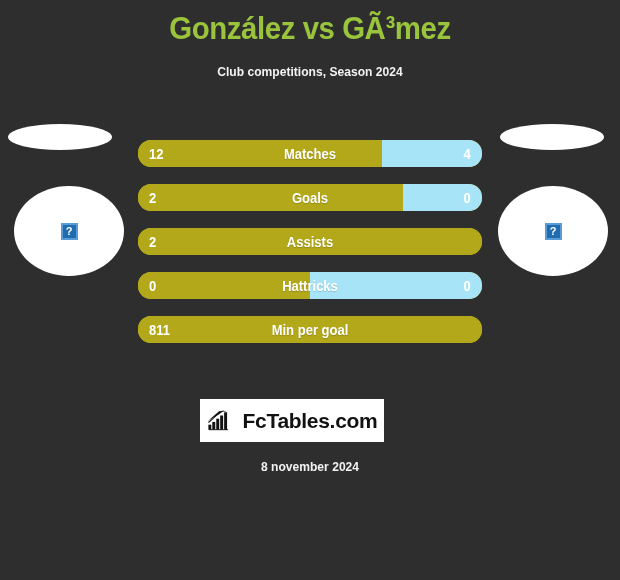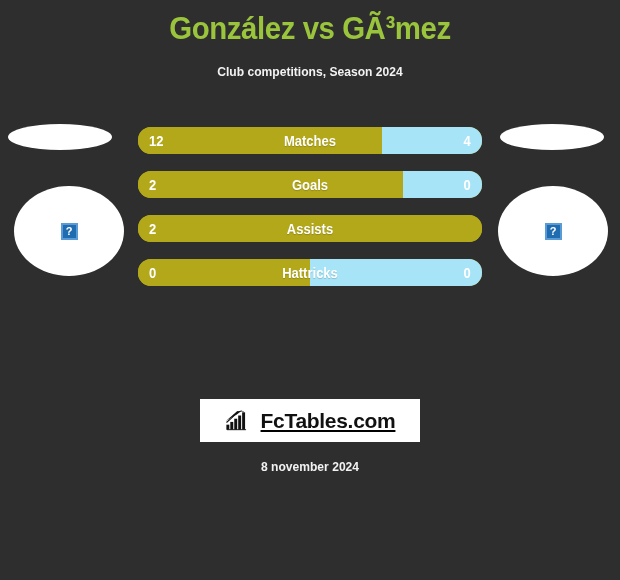--- a/index.html
+++ b/index.html
@@ -92,21 +92,21 @@
     color: #ffffff;
     font-size: 11px;
     font-weight: bold;
     line-height: 1;
   }
 
   
   .bars {
     position: absolute;
     left: 138px;
-    top: 127px;
+    top: 140px;
     width: 344px;
   }
 
   .bar-row {
     position: relative;
     height: 27px;
     margin-bottom: 17px;
     border-radius: 13px;
     overflow: hidden;
     background: #b3a81a;
@@ -170,28 +170,27 @@
     color: #ffffff;
     transform: scaleX(0.93);
     transform-origin: right center;
   }
 
   
   .logo-box {
     position: absolute;
     left: 200px;
     top: 399px;
-    width: 220px;
+    width: 184px;
     height: 43px;
     background: #ffffff;
     display: flex;
     align-items: center;
     justify-content: center;
     gap: 14px;
-    text-decoration: underline;
   }
 
   .logo-icon {
     width: 22px;
     height: 22px;
     display: block;
   }
 
   .logo-text {
     font-size: 21px;
@@ -254,20 +253,25 @@
         <div class="bar-fill-left" style="width: 100%; background: rgb(179, 168, 26);"></div>
         <div class="bar-val-left">2</div>
         <div class="bar-label">Assists</div>
       </div>
       <div class="bar-row">
         <div class="bar-fill-left" style="width: 50%; background: rgb(179, 168, 26);"></div>
         <div class="bar-fill-right" style="width: 50%; background: rgb(168, 228, 247);"></div>
         <div class="bar-val-left">0</div>
         <div class="bar-label">Hattricks</div>
         <div class="bar-val-right">0</div>
+      </div>
+      <div class="bar-row">
+        <div class="bar-fill-left" style="width: 100%; background: rgb(179, 168, 26);"></div>
+        <div class="bar-val-left">811</div>
+        <div class="bar-label">Min per goal</div>
       </div>
     </div>
 
   <div class="logo-box">
     <svg class="logo-icon" viewBox="0 0 24 24">
       <path d="M2 21 L2 22 L23 22 L23 21 Z" fill="#111"></path>
       <rect x="1.5" y="16" width="3.2" height="5.5" fill="#111"></rect>
       <rect x="5.8" y="13" width="3.2" height="8.5" fill="#111"></rect>
       <rect x="10.1" y="9.5" width="3.2" height="12" fill="#111"></rect>
       <rect x="14.4" y="6" width="3.2" height="15.5" fill="#111"></rect>

